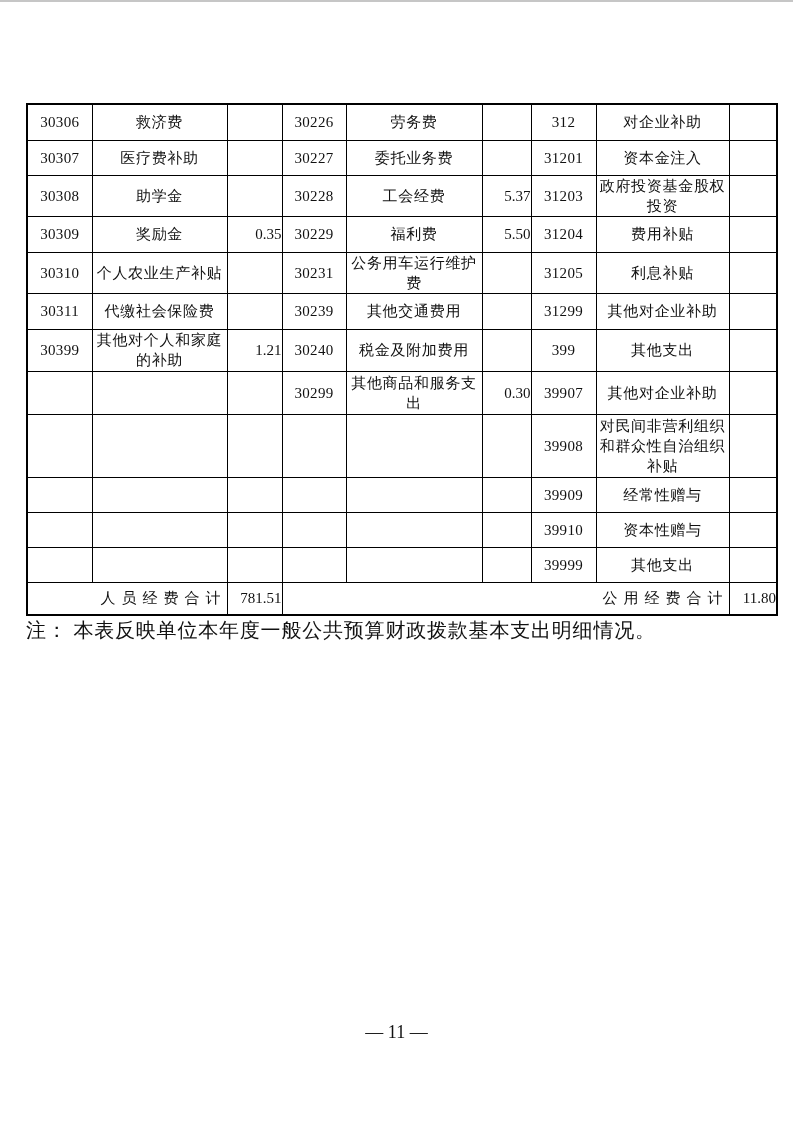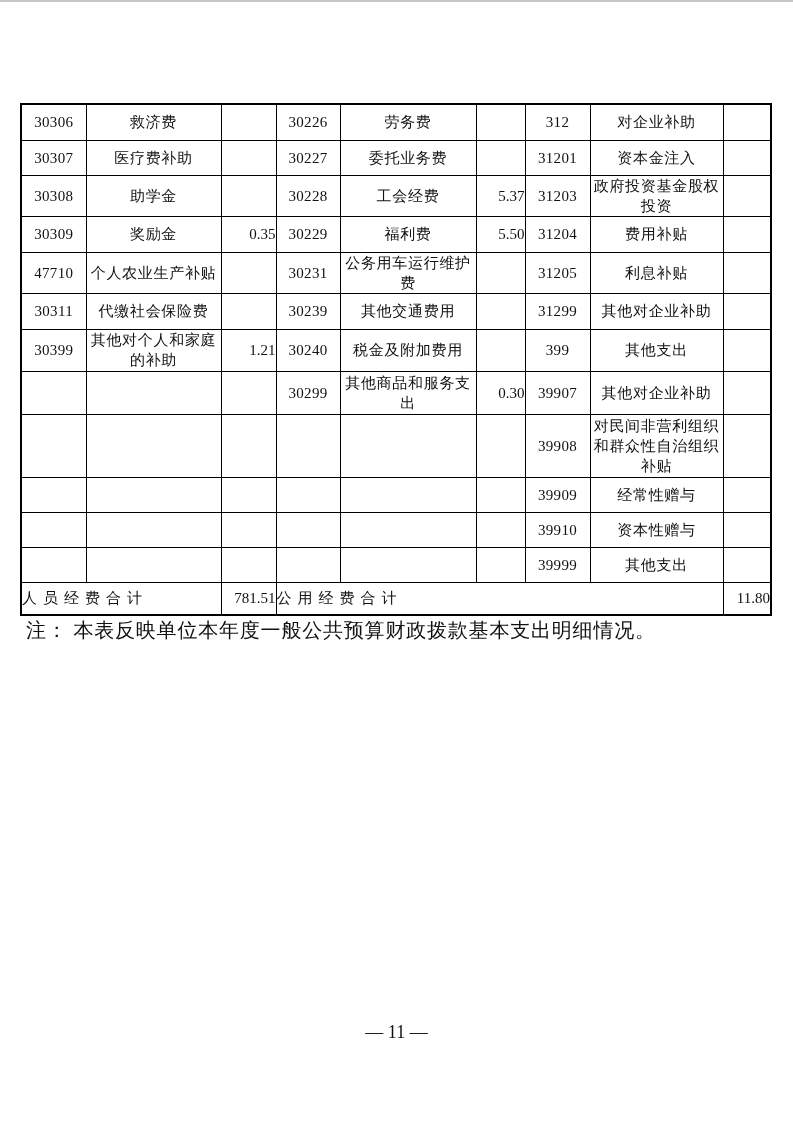--- a/index.html
+++ b/index.html
@@ -13,21 +13,21 @@
     height: 1122px;
     background: #ffffff;
     font-family: "Liberation Serif", "DejaVu Serif", serif;
     color: #111111;
     overflow: hidden;
     border-top: 2px solid #c6c6c6;
     box-sizing: border-box;
   }
   table.budget-table {
     position: absolute;
-    left: 20px;
+    left: 26px;
     top: 101px;
     width: 750px;
     border-collapse: collapse;
     table-layout: fixed;
     border: 2px solid #000;
   }
   table.budget-table td {
     border: 1px solid #000;
     font-size: 15px;
     line-height: 20px;
@@ -44,21 +44,21 @@
     padding-left: 6px;
     padding-right: 2px;
     letter-spacing: 0.7px;
     word-break: break-all;
   }
   td.val {
     text-align: right;
     padding-right: 5px;
   }
   td.flabel {
-    text-align: left;
+    text-align: right;
     letter-spacing: 6px;
   }
   .note {
     position: absolute;
     left: 26px;
     top: 615px;
     font-size: 20px;
     letter-spacing: 0.8px;
     white-space: nowrap;
   }
@@ -127,21 +127,21 @@
         <td class="name">奖励金</td>
         <td class="val">0.35</td>
         <td class="code">30229</td>
         <td class="name">福利费</td>
         <td class="val">5.50</td>
         <td class="code">31204</td>
         <td class="name">费用补贴</td>
         <td class="val"></td>
       </tr>
       <tr style="height:41px">
-        <td class="code">47710</td>
+        <td class="code">30310</td>
         <td class="name">个人农业生产补贴</td>
         <td class="val"></td>
         <td class="code">30231</td>
         <td class="name">公务用车运行维护费</td>
         <td class="val"></td>
         <td class="code">31205</td>
         <td class="name">利息补贴</td>
         <td class="val"></td>
       </tr>
       <tr style="height:36px">

